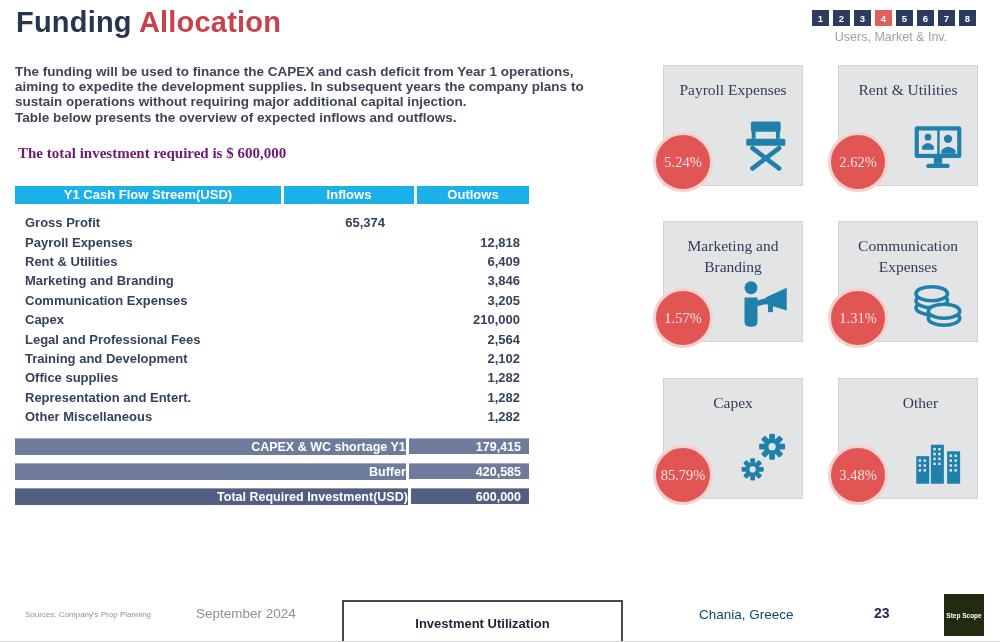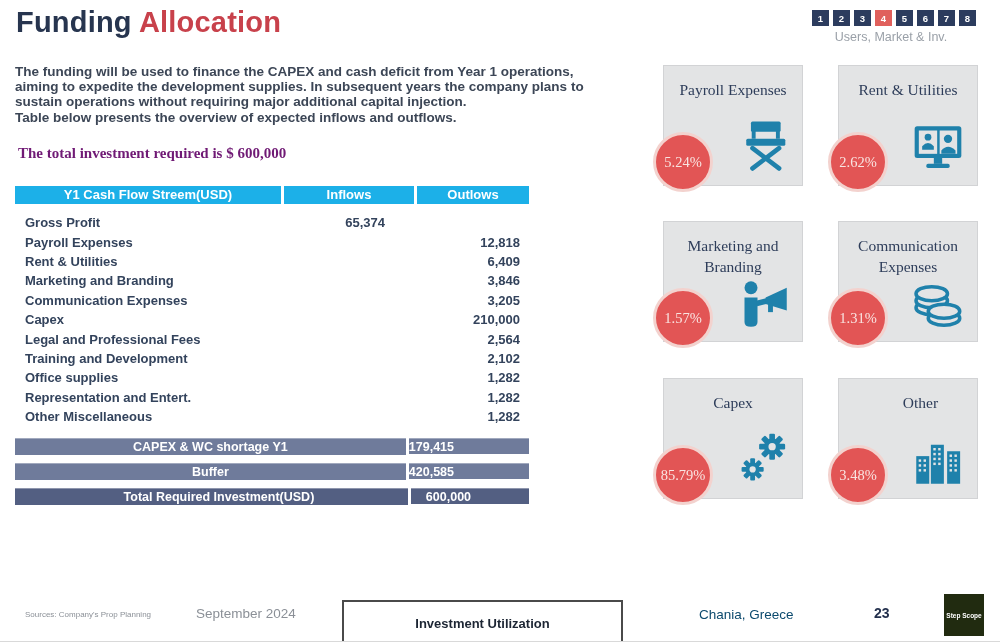--- a/index.html
+++ b/index.html
@@ -28,22 +28,22 @@
   .th{background:#1cb0e8;color:#ffffff;font-weight:bold;font-size:13px;height:18px;line-height:18px;text-align:center;}
   .th.c1{width:266px;}.th.c2{width:130px;}.th.c3{width:112px;}
   .tbody{margin-top:9px;}
   .tr{display:flex;height:19.4px;align-items:center;font-size:13px;font-weight:bold;color:#33435c;}
   .td1{width:251px;padding-left:10px;box-sizing:border-box;}
   .td2{width:130px;text-align:right;padding-right:11px;box-sizing:border-box;}
   .td3{width:133px;text-align:right;padding-right:9px;box-sizing:border-box;}
   .summary{margin-top:12px;}
   .srow{display:flex;gap:3px;margin-bottom:8px;font-size:12.5px;font-weight:bold;color:#ffffff;}
   .scell{height:16px;line-height:16px;border-top:1px solid rgba(255,255,255,.35);}
-  .slabel{width:425px;text-align:center;}
-  .svalue{width:130px;text-align:left;padding-right:8px;box-sizing:border-box;}
+  .slabel{width:425px;text-align:right;}
+  .svalue{width:130px;text-align:right;padding-right:8px;box-sizing:border-box;}
   .tone-light .scell{background:#6f7b9b;}
   .tone-dark .scell{background:#535f82;padding-left:15px;}
   
   .card{position:absolute;width:140px;height:121px;background:#e3e4e5;border:1px solid #d2d3d5;box-sizing:border-box;}
   .card-title{font-family:"Liberation Serif",serif;color:#2e3d5a;font-size:15.5px;text-align:center;
     margin:13px 8px 0 8px;line-height:21px;}
   .badge{position:absolute;left:-11px;top:66px;width:54px;height:54px;border-radius:50%;
     background:#e25555;border:3px solid #f3d2ce;box-sizing:content-box;
     display:flex;align-items:center;justify-content:center;
     font-family:"Liberation Serif",serif;font-size:14.5px;color:#f9e4e1;z-index:2;text-align:center;}

